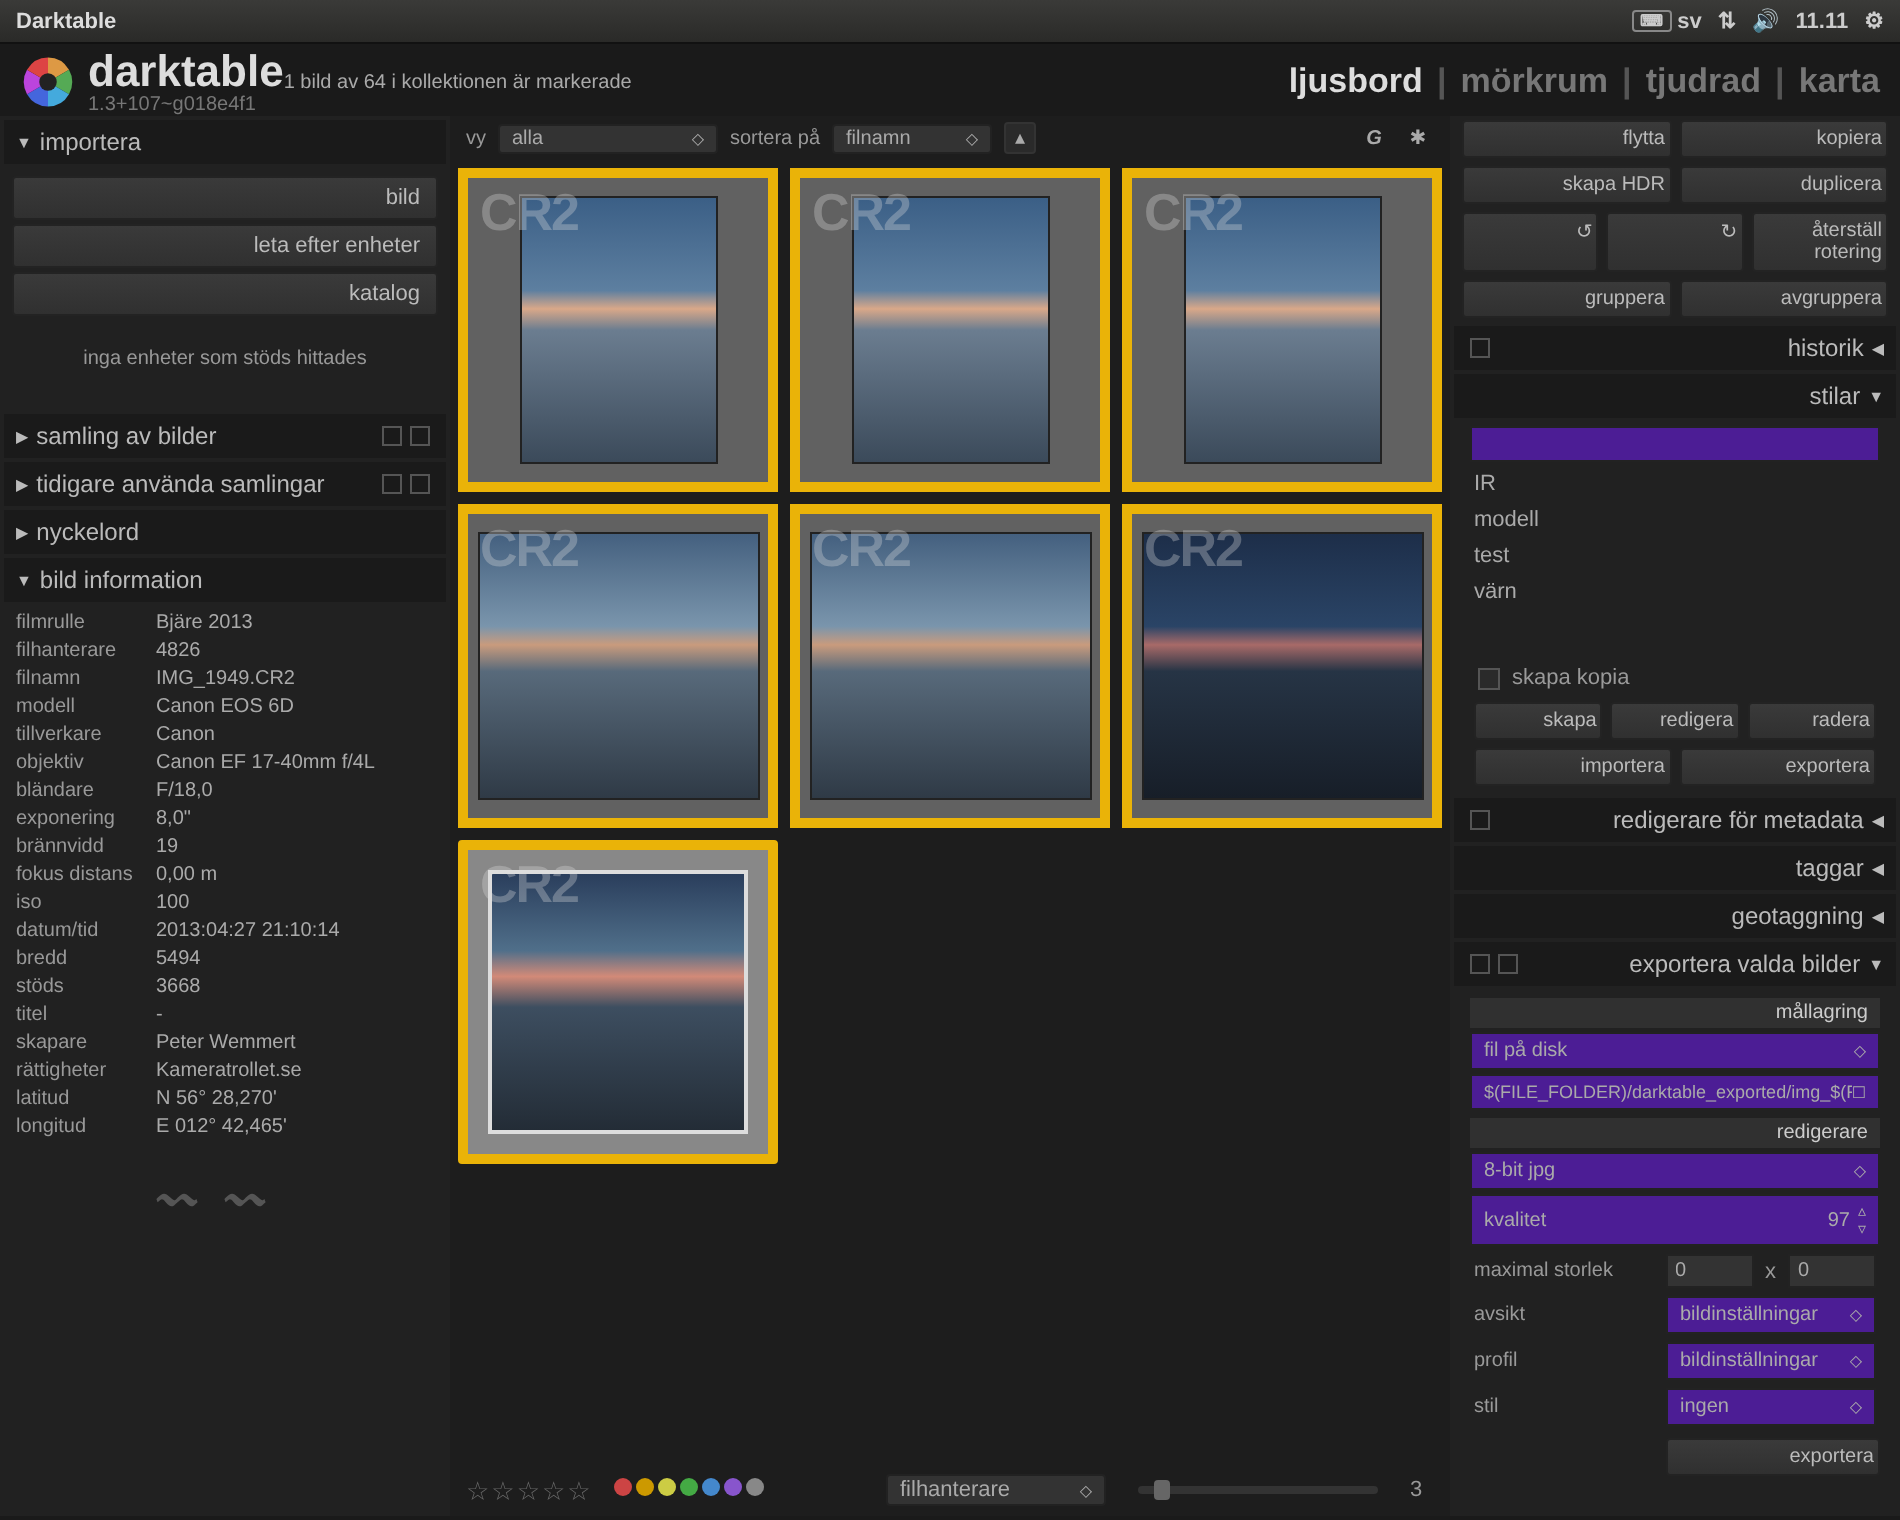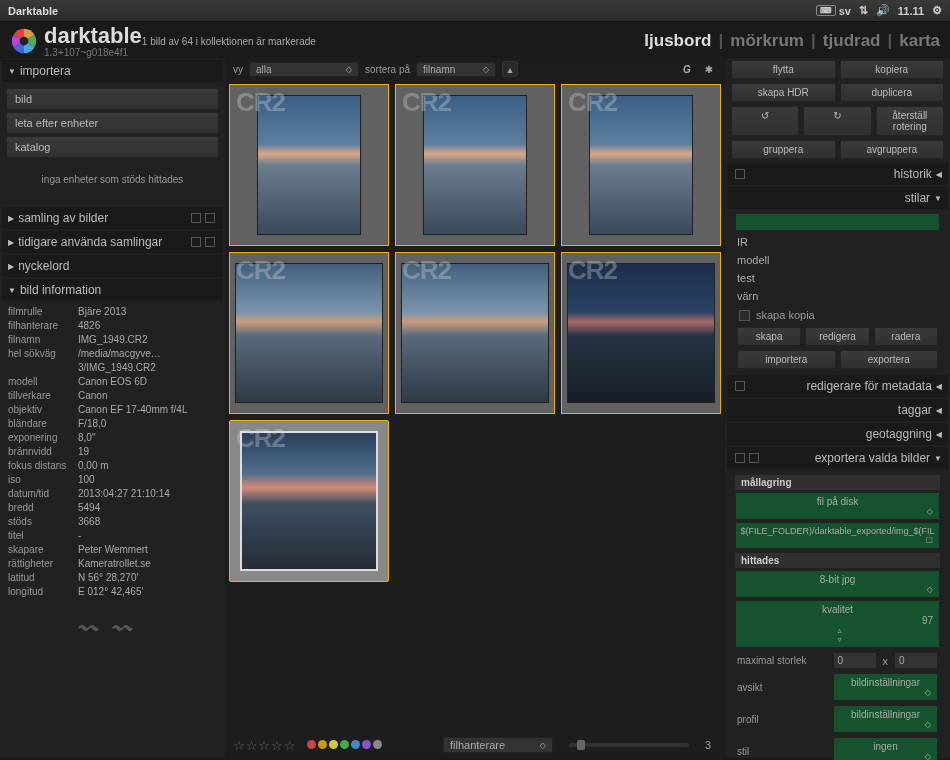--- a/index.html
+++ b/index.html
@@ -16,53 +16,53 @@
 .top-nav { align-self: center; }
 .top-nav span { font-size: 17px; font-weight: bold; color: #777; }
 .top-nav span.active { color: #ddd; }
 .top-nav .sep { color: #555; margin: 0 4px; }
 .main { display: flex; height: 700px; }
 .side { width: 225px; background: #212121; display: flex; flex-direction: column; padding: 0 2px; }
 .pane-head { background: #1a1a1a; padding: 4px 6px; color: #bbb; display: flex; align-items: center; cursor: pointer; margin-top: 2px; font-size: 12px; }
 .pane-head .tri { margin-right: 4px; font-size: 8px; }
 .pane-head .sp { flex: 1; }
 .left-body { padding: 4px; }
-.btn { background: linear-gradient(#3a3a3a,#303030); border: 1px solid #232323; border-radius: 2px; color: #bbb; padding: 4px 8px; margin: 2px 0; cursor: pointer; display: block; text-align: left; font-size: 11px; }
+.btn { background: linear-gradient(#3a3a3a,#303030); border: 1px solid #232323; border-radius: 2px; color: #bbb; padding: 4px 8px; margin: 2px 0; cursor: pointer; display: block; text-align: right; font-size: 11px; }
 .msg { text-align: center; color: #999; font-size: 10px; margin: 16px 0; }
 .info-table { font-size: 10px; line-height: 1.4; padding: 4px 6px; }
 .info-table div { display: flex; }
 .info-table .k { width: 70px; color: #999; flex-shrink: 0; }
 .info-table .v { color: #aaa; }
 .center { flex: 1; display: flex; flex-direction: column; background: #1d1d1d; }
 .filterbar { height: 22px; display: flex; align-items: center; padding: 0 8px; font-size: 10px; color: #999; gap: 6px; }
 .sel { background: #333; border: 1px solid #222; color: #aaa; padding: 1px 6px; border-radius: 2px; display: inline-flex; align-items: center; min-width: 80px; }
 .sel.wide{ min-width:110px; }
 .sel .caret { margin-left: auto; font-size: 8px; }
 .iconbtn { width: 16px; height: 16px; border: 1px solid #333; border-radius: 2px; background: #2a2a2a; display: inline-flex; align-items: center; justify-content: center; font-size: 10px; color: #aaa; cursor: pointer; }
 .grid { flex: 1; background: #1d1d1d; padding: 4px; display: grid; grid-template-columns: repeat(3,1fr); grid-auto-rows: 162px; gap: 6px; align-content: start; }
-.thumb { background: #616161; border: 1px solid #eab308; display: flex; align-items: center; justify-content: center; position: relative; }
+.thumb { background: #616161; border: 5px solid #eab308; display: flex; align-items: center; justify-content: center; position: relative; }
 .thumb.sel { background: #888; }
 .thumb .tag { position: absolute; top: 2px; left: 6px; font-size: 26px; font-weight: bold; color: rgba(220,220,220,0.32); letter-spacing:-1px; }
 .thumb .img { width: 86%; height: 88%; border: 1px solid #222; }
 .thumb.sel .img{ border: 2px solid #ddd; }
 .bottombar { height: 26px; display: flex; align-items: center; padding: 0 8px; gap: 10px; }
 .stars span { color: #666; font-size: 13px; margin-right: 1px; cursor: pointer; }
 .dots span { width: 9px; height: 9px; border-radius: 50%; display: inline-block; margin: 0 1px; }
 .slider { flex: 0 0 120px; height: 4px; background: #333; border-radius: 2px; position: relative; margin-left: 6px; }
 .slider .knob { position: absolute; top: -3px; left: 8px; width: 8px; height: 10px; background: #666; border-radius: 2px; }
 .right .btn-row { display: flex; gap: 4px; padding: 0 4px; }
-.right .btn-row .btn { flex: 1; text-align: center; padding: 3px 2px; margin: 2px 0; font-size:10px; }
+.right .btn-row .btn { flex: 1; padding: 3px 2px; margin: 2px 0; font-size:10px; }
 .pane-head.r { justify-content: flex-end; }
 .pane-head.r .tri{ margin-left:4px; margin-right:0; }
 .sub { padding: 2px 6px; }
 .list-item { padding: 3px 4px; color: #aaa; font-size: 11px; }
-.checkbox { display: flex; align-items: center; gap: 6px; padding: 4px 6px; }
+.checkbox { display: flex; align-items: center; gap: 6px; padding: 4px 6px; margin-top: 24px; }
 .checkbox .box { width: 11px; height: 11px; border: 1px solid #555; background: #2a2a2a; }
-.section-hdr { background: #303030; color: #ccc; text-align: left; padding: 2px 6px; font-size: 10px; margin: 4px 2px 2px 2px; font-weight: bold; }
-.field { background: #14532d; border: 1px solid #222; padding: 3px 6px; margin: 2px; display: flex; align-items: center; font-size: 10px; color: #aaa; flex-direction: column; }
+.section-hdr { background: #303030; color: #ccc; text-align: right; padding: 2px 6px; font-size: 10px; margin: 4px 2px 2px 2px; }
+.field { background: #4c1d95; border: 1px solid #222; padding: 3px 6px; margin: 2px; display: flex; align-items: center; font-size: 10px; color: #aaa; }
 .field .caret{ margin-left:auto; font-size:8px; }
 .row { display: flex; align-items: center; padding: 2px 4px; gap: 6px; }
 .row .lbl { width: 90px; font-size: 10px; color: #999; }
 .num { background: #333; border: 1px solid #222; width: 44px; padding: 2px 4px; color: #aaa; font-size: 10px; }
 .flourish { text-align: center; color: #555; font-size: 20px; margin: 8px 0; letter-spacing: 14px; }
 .pane-head .micon{ width:10px; height:10px; border:1px solid #555; margin:0 2px; }
 .img.sunset-v { background: linear-gradient(#3b5f86 0%, #5d7fa0 35%, #d9a889 42%, #6b7d90 50%, #3b4a5a 100%); }
 .img.sunset-h { background: linear-gradient(#44607f 0%, #7a95ac 35%, #c99b7d 42%, #586a7b 52%, #2f3a46 100%); }
 .img.sunset-d { background: linear-gradient(#1d2e49 0%, #2a4466 35%, #a86a68 42%, #263445 52%, #171e28 100%); }
 .img.sunset-p { background: linear-gradient(#2a3e5c 0%, #506f8a 30%, #d28a78 40%, #3d4e60 52%, #232c36 100%); }
@@ -150,24 +150,20 @@
           <span class="k">filmrulle</span>
           <span class="v">Bjäre 2013</span>
         </div>
         <div>
           <span class="k">filhanterare</span>
           <span class="v">4826</span>
         </div>
         <div>
           <span class="k">filnamn</span>
           <span class="v">IMG_1949.CR2</span>
-        </div>
-        <div>
-          <span class="k">hel sökväg</span>
-          <span class="v">/media/macgyve…3/IMG_1949.CR2</span>
         </div>
         <div>
           <span class="k">modell</span>
           <span class="v">Canon EOS 6D</span>
         </div>
         <div>
           <span class="k">tillverkare</span>
           <span class="v">Canon</span>
         </div>
         <div>
@@ -368,21 +364,21 @@
     <div class="sub">
       <div class="section-hdr">mållagring</div>
       <div class="field">
           <span>fil på disk</span>
           <span class="caret">◇</span>
         </div>
       <div class="field">
           <span style="font-size:9px;white-space:nowrap;overflow:hidden">$(FILE_FOLDER)/darktable_exported/img_$(FIL</span>
           <span class="caret">☐</span>
         </div>
-      <div class="section-hdr">hittades</div>
+      <div class="section-hdr">redigerare</div>
       <div class="field">
           <span>8-bit jpg</span>
           <span class="caret">◇</span>
         </div>
       <div class="field">
           <span>kvalitet</span>
           <span style="margin-left:auto">97</span>
           <span class="caret" style="margin-left:4px">▵<br>▿</span>
         </div>
       <div class="row">

